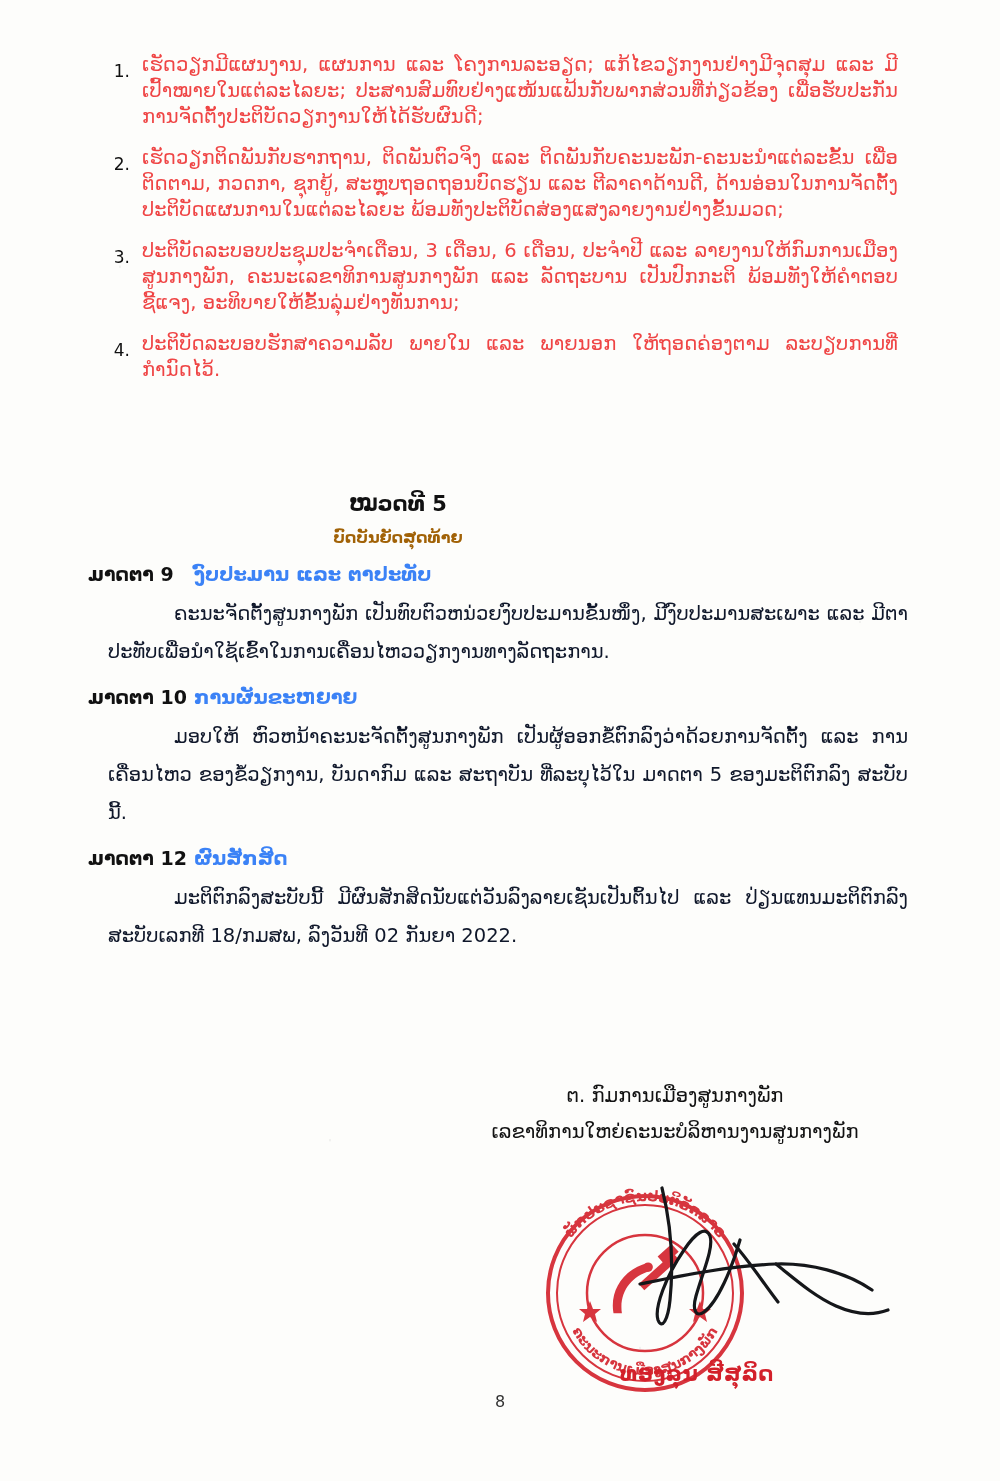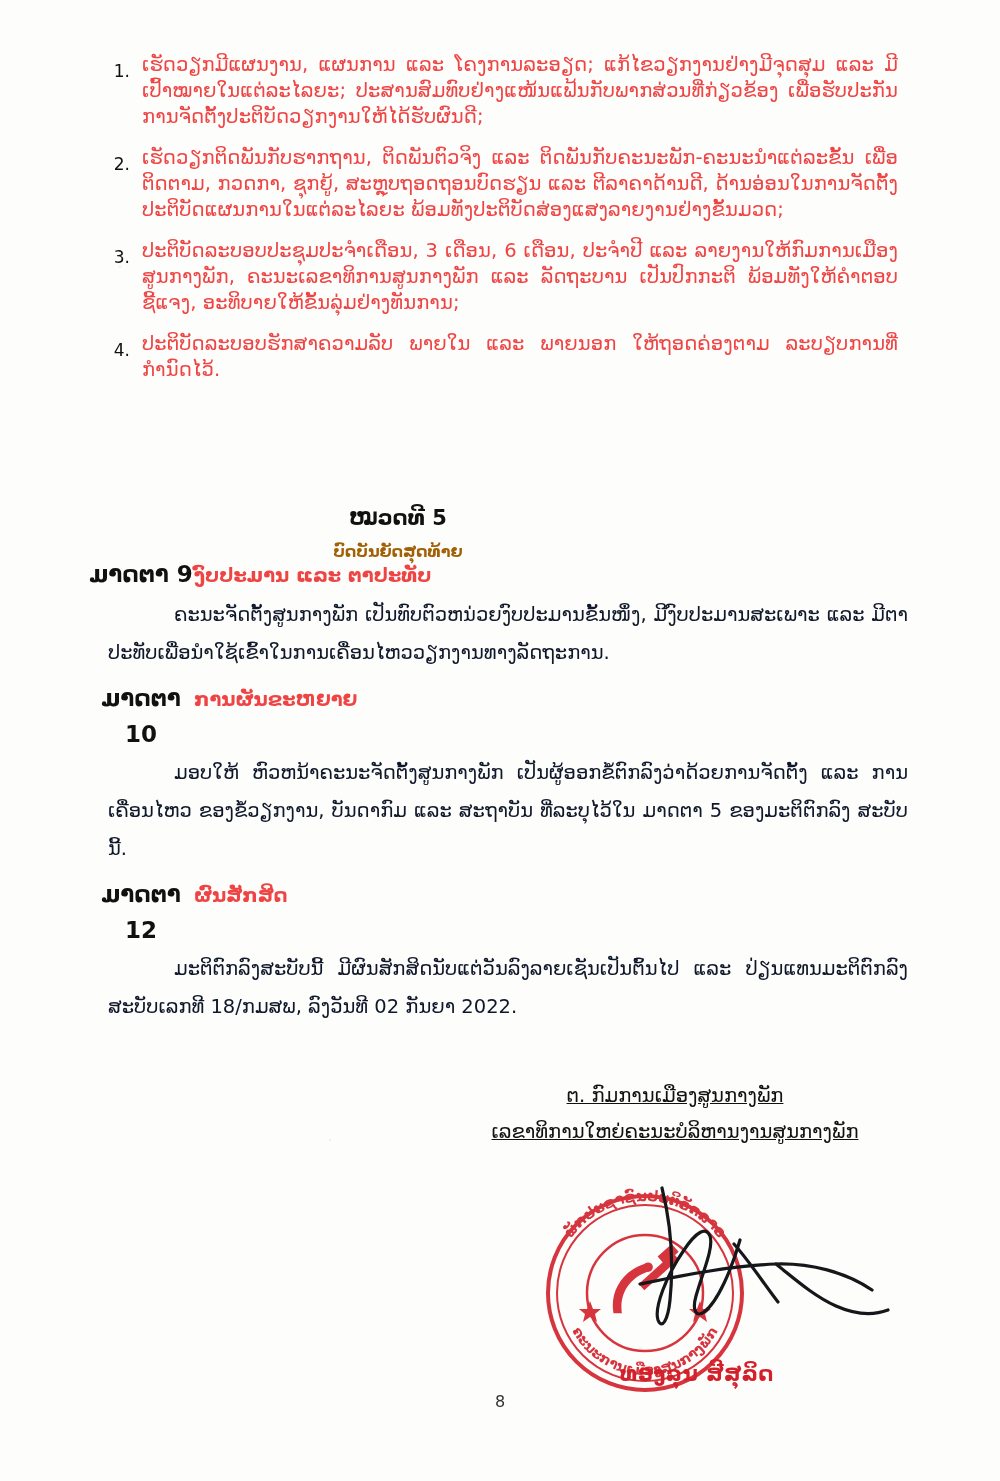--- a/index.html
+++ b/index.html
@@ -54,21 +54,21 @@
     line-height: 26px;
     text-align: justify;
     color: #ef4444;
     letter-spacing: 0.1px;
   }
 
   
   .chapter {
     position: absolute;
     left: 0;
-    top: 502px;
+    top: 488px;
     width: 796px;
     text-align: center;
   }
   .chapter-title {
     font-size: 21px;
     font-weight: bold;
     line-height: 33px;
     color: #111;
   }
   .chapter-sub {
@@ -88,50 +88,48 @@
   .article {
     margin-bottom: 8px;
   }
   .article-head {
     display: flex;
     align-items: baseline;
     margin-bottom: 2px;
   }
   .article-label {
     flex: 0 0 106px;
-    font-size: 23px;
+    font-size: 19px;
     font-weight: bold;
     line-height: 36px;
     color: #111;
-    text-align: center;
   }
   .article-title {
     font-size: 19.5px;
     font-weight: bold;
     line-height: 36px;
-    color: #ef4444;
+    color: #3b82f6;
   }
   .article-body {
     font-size: 19.5px;
     line-height: 38px;
     text-align: justify;
     text-indent: 66px;
     color: #0f172a;
     padding-left: 20px;
     padding-right: 4px;
   }
 
   
   .sign-block {
     position: absolute;
     left: 440px;
     top: 1078px;
     width: 470px;
     text-align: center;
-    text-decoration: underline;
   }
   .sign-line {
     font-size: 19.5px;
     line-height: 36px;
     color: #111;
   }
 
   
   .stamp {
     position: absolute;

